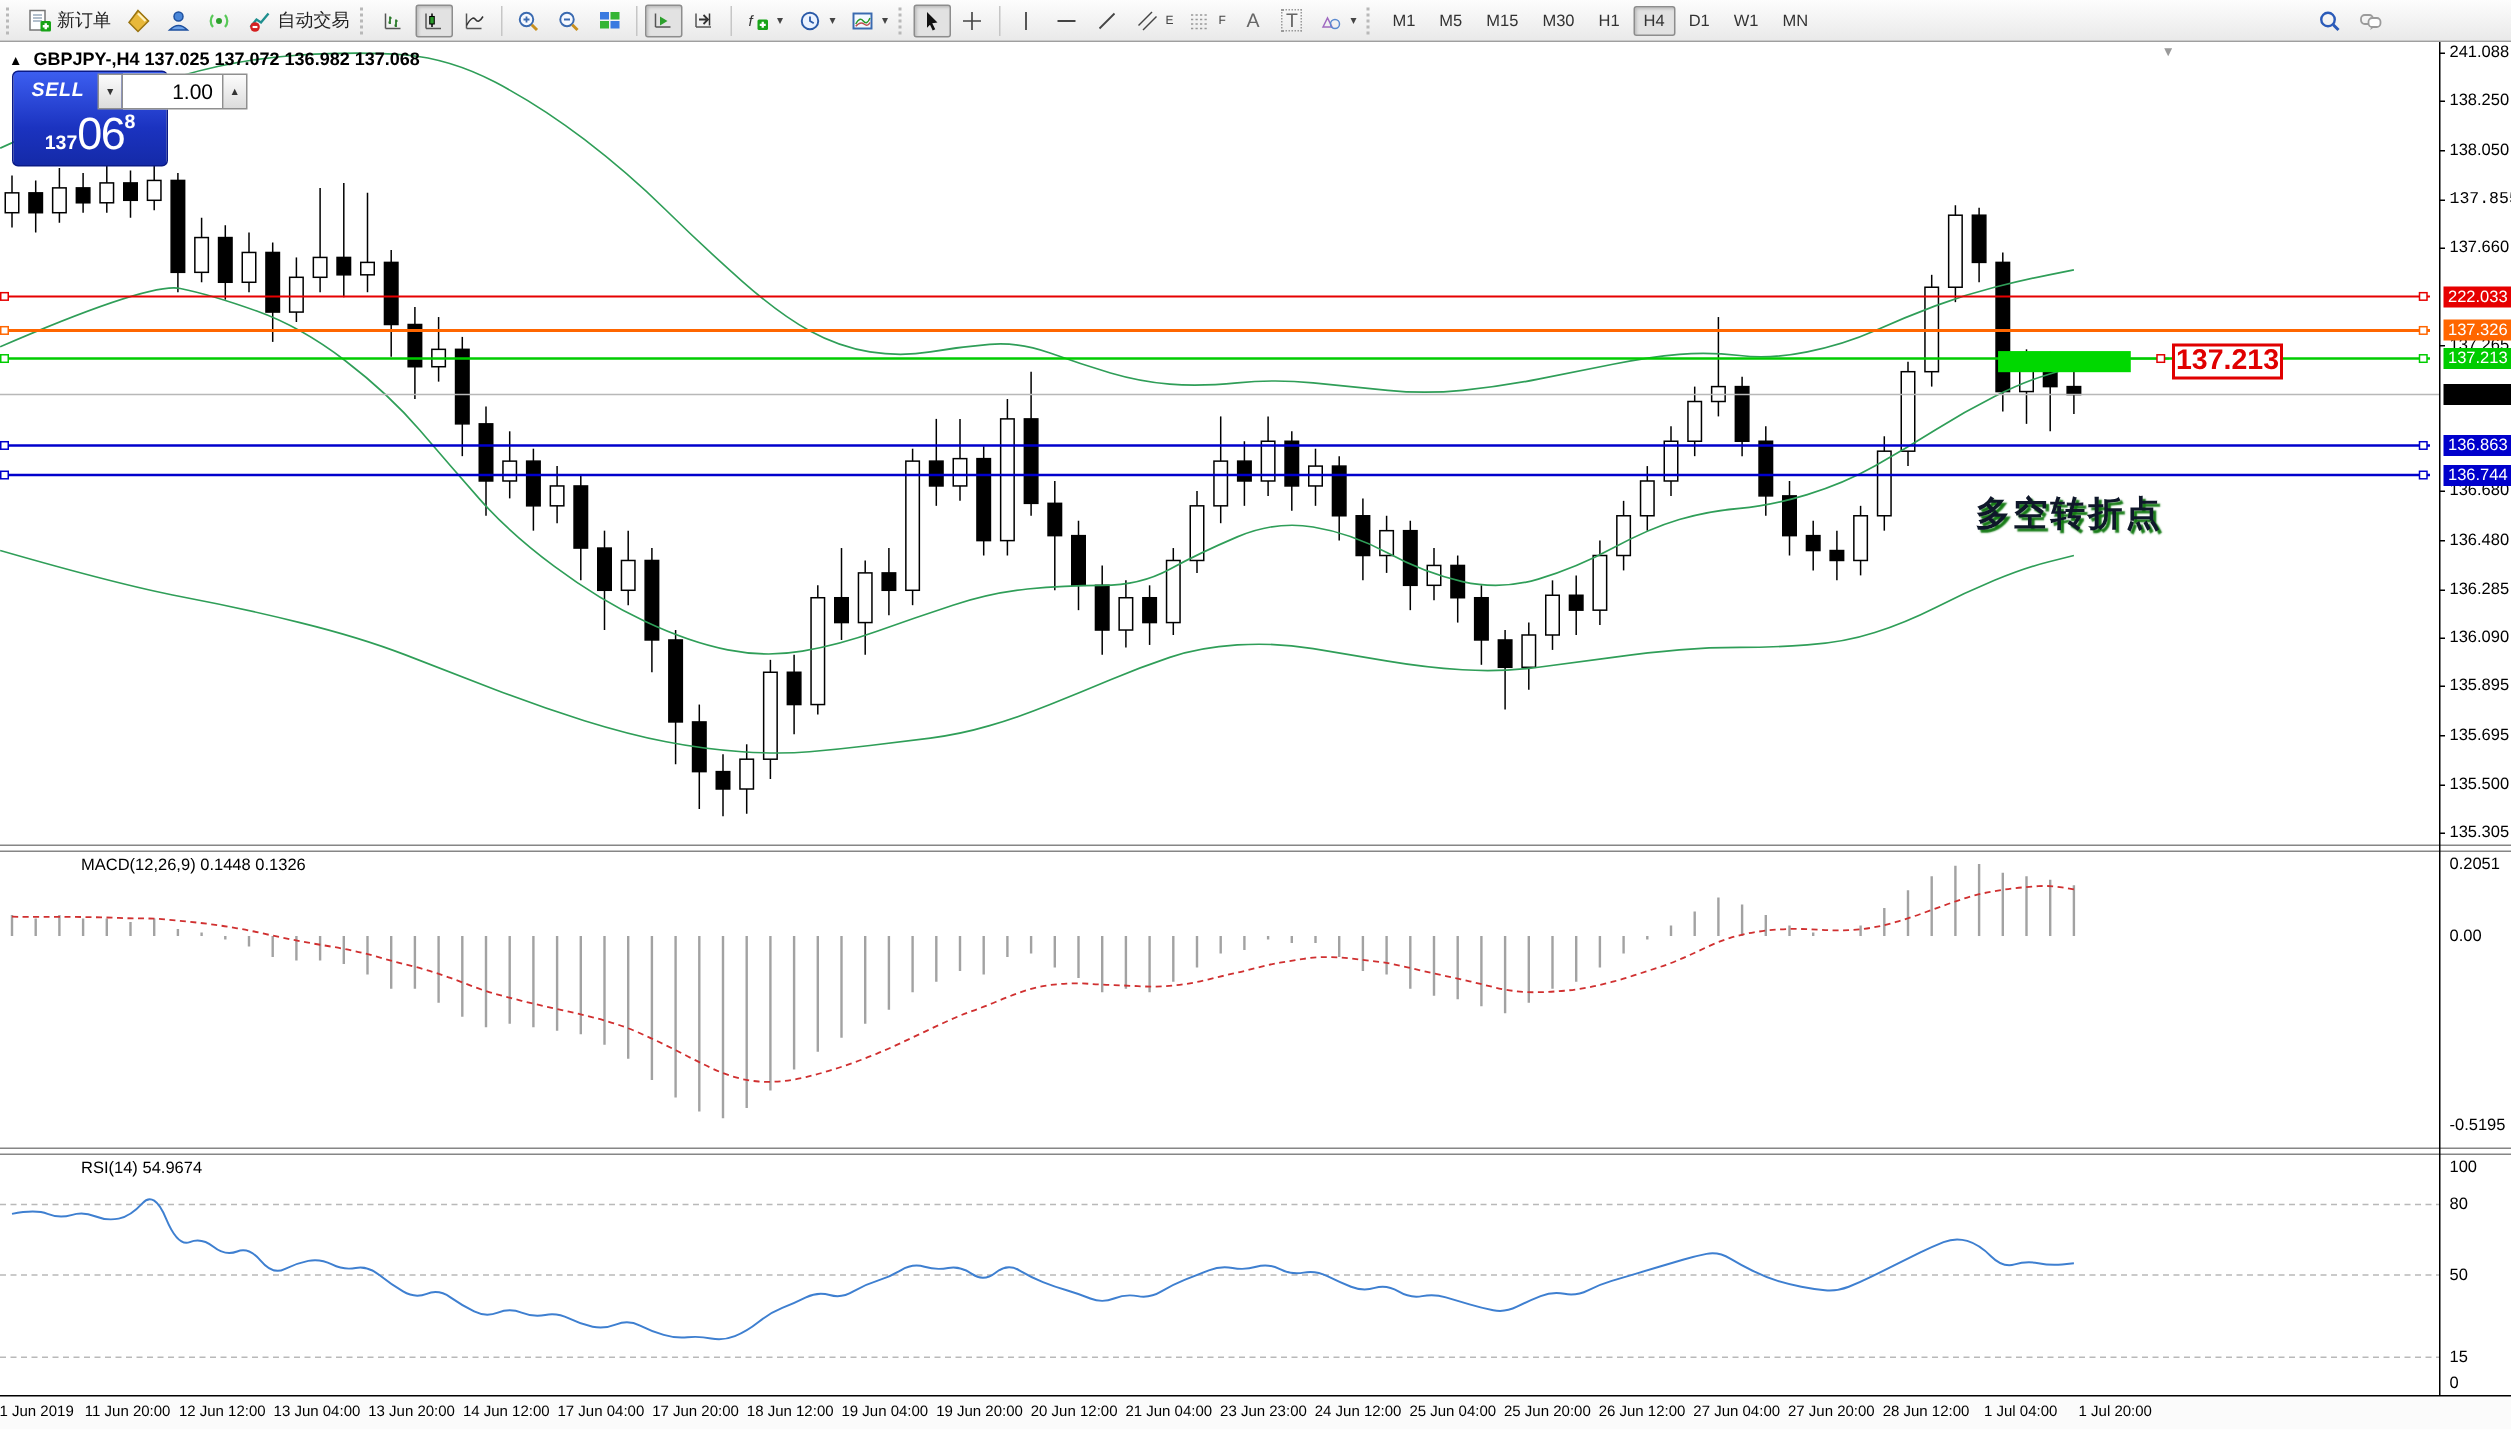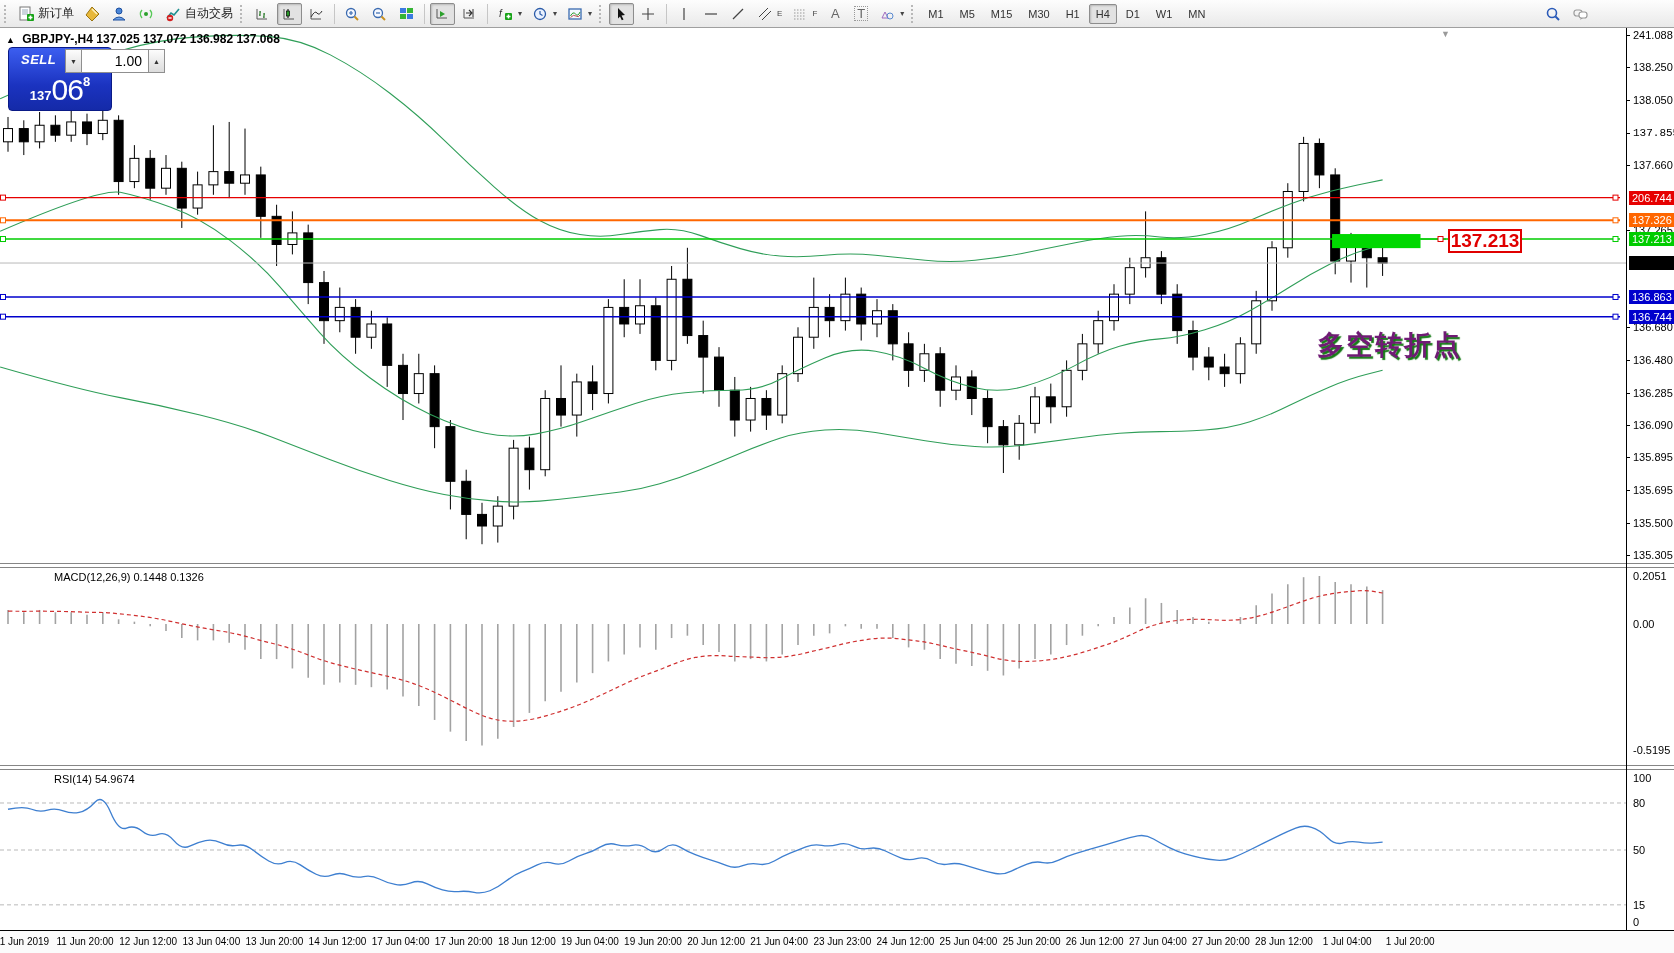--- a/index.html
+++ b/index.html
@@ -62,22 +62,22 @@
   .tp-price .pfx { font-size:13px; font-weight:bold; }
   .tp-price .big { font-size:30px; font-weight:normal; letter-spacing:-1px; }
   .tp-price .sup { font-size:13px; font-weight:bold; vertical-align:14px; }
   .tp-vol { position:absolute; left:57px; top:2px; width:100px; height:24px; display:flex; }
   .tp-spin { width:17px; background:linear-gradient(#fcfcfc,#dcdcdc); border:1px solid #8f8f8f;
     display:flex; align-items:center; justify-content:center; font-size:7px; color:#333; }
   .tp-input { flex:1; background:#fff; border-top:1px solid #8f8f8f; border-bottom:1px solid #8f8f8f;
     font-size:14px; text-align:right; padding-right:6px; display:flex; align-items:center; justify-content:flex-end; }
 
   
-  .annotation { position:absolute; left:1317px; top:327px; font-size:27px; font-weight:bold;
-    color:#701a75; text-shadow:2px 2px 1px #157a15; letter-spacing:2px; white-space:nowrap; }
+  .annotation { position:absolute; left:1317px; top:327px; font-size:23px; font-weight:bold;
+    color:#0f172a; text-shadow:2px 2px 1px #157a15; letter-spacing:2px; white-space:nowrap; }
   .callout { position:absolute; left:1448px; top:229px; width:74px; height:24px;
     border:2px solid #e00000; background:#fff; color:#e00000; font-size:19px; font-weight:bold;
     display:flex; align-items:center; justify-content:center; }
   .shift-marker { position:absolute; left:1441px; top:29px; font-size:9px; color:#9a9a9a; }
 
   
   .time-axis { position:absolute; left:0; top:930px; width:1674px; height:23px;
     background:#fbfbfb; border-top:1px solid #000; }
   .time-label { position:absolute; top:5px; transform:translateX(-50%); font-size:10px;
     color:#000; white-space:nowrap; }
@@ -668,21 +668,21 @@
       <div class="tick-mark" style="top: 424.988px;"></div>
       <div class="tick-label" style="top: 418.988px;">136.090</div>
       <div class="tick-mark" style="top: 457.28px;"></div>
       <div class="tick-label" style="top: 451.28px;">135.895</div>
       <div class="tick-mark" style="top: 490.4px;"></div>
       <div class="tick-label" style="top: 484.4px;">135.695</div>
       <div class="tick-mark" style="top: 522.692px;"></div>
       <div class="tick-label" style="top: 516.692px;">135.500</div>
       <div class="tick-mark" style="top: 554.984px;"></div>
       <div class="tick-label" style="top: 548.984px;">135.305</div>
-      <div class="price-badge" style="top: 190.619px; background: rgb(230, 0, 0);">206.744</div>
+      <div class="price-badge" style="top: 190.619px; background: rgb(230, 0, 0);">222.033</div>
       <div class="price-badge" style="top: 213.306px; background: rgb(255, 102, 0);">137.326</div>
       <div class="price-badge" style="top: 232.019px; background: rgb(0, 204, 0);">137.213</div>
       <div class="price-badge" style="top: 289.979px; background: rgb(0, 0, 204);">136.863</div>
       <div class="price-badge" style="top: 309.686px; background: rgb(0, 0, 204);">136.744</div>
       <div class="price-badge" style="top: 256.031px; background: rgb(0, 0, 0); padding-left: 46px;">137.068</div>
       <div class="sub-label" style="top: 570.007px;">0.2051</div>
       <div class="sub-label" style="top: 618px;">0.00</div>
       <div class="sub-label" style="top: 743.563px;">-0.5195</div>
       <div class="sub-label" style="top: 772px;">100</div>
       <div class="sub-label" style="top: 796.99px;">80</div>

